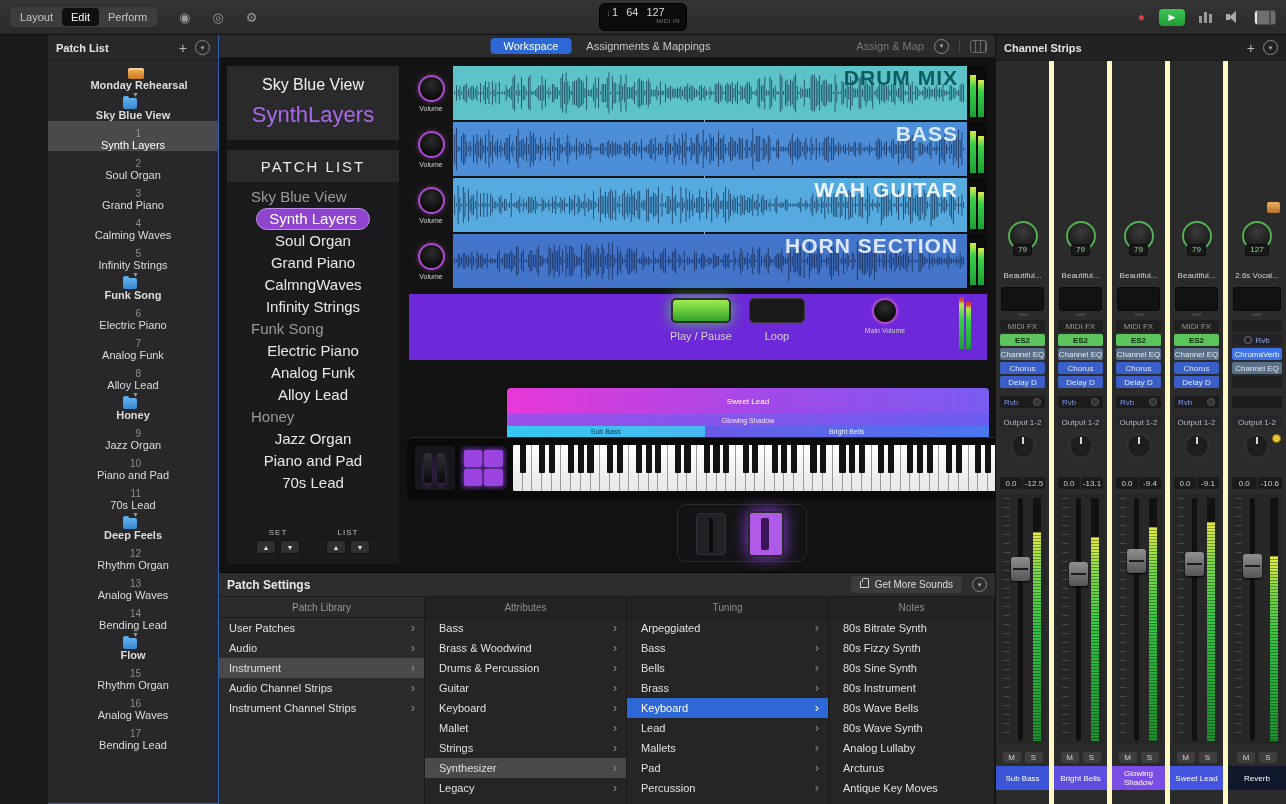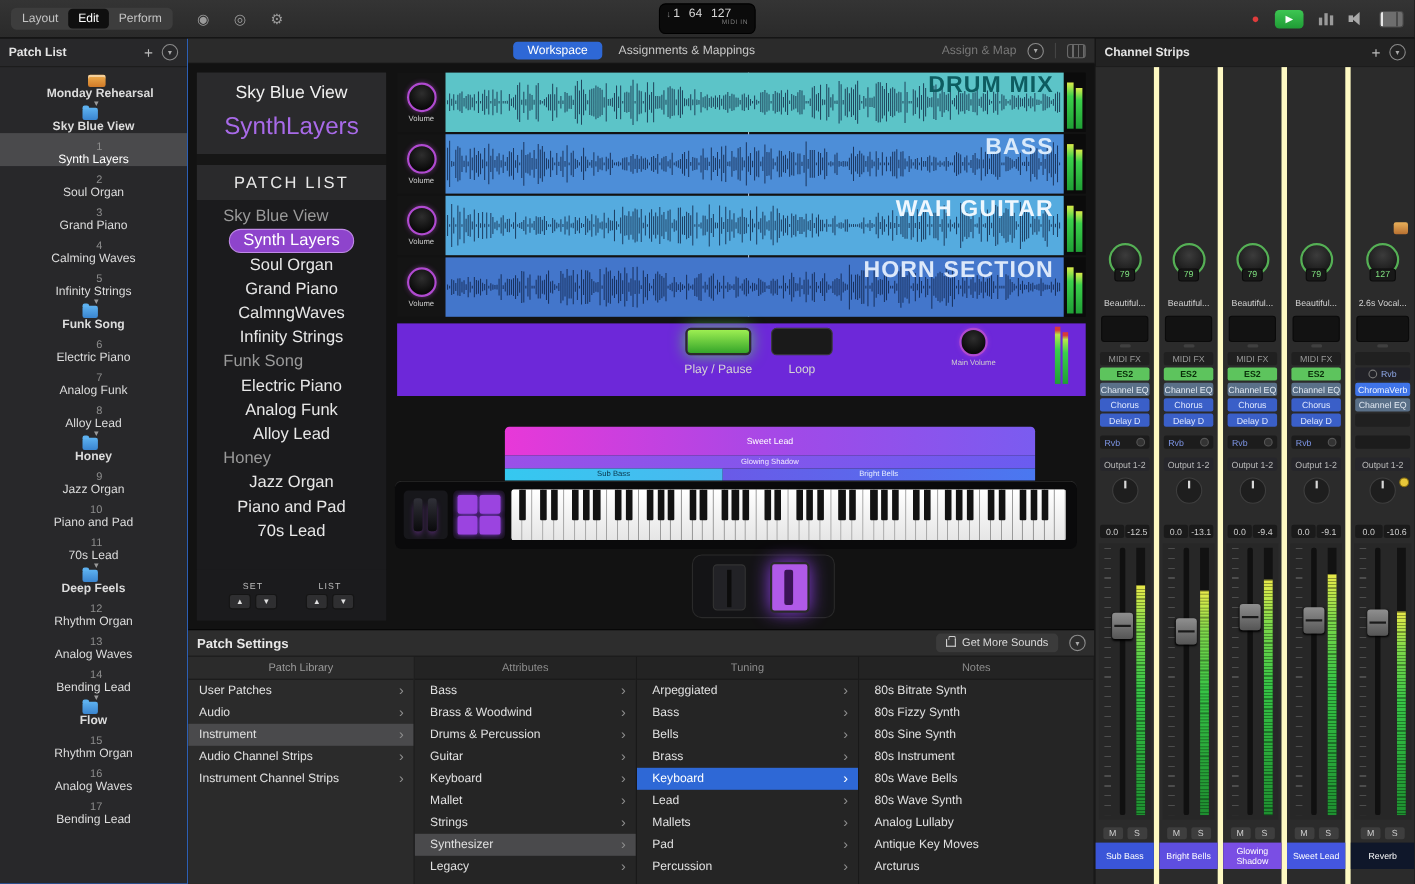--- a/index.html
+++ b/index.html
@@ -28,21 +28,21 @@
   .meter-ic i:nth-child(1){height:7px}.meter-ic i:nth-child(2){height:11px}.meter-ic i:nth-child(3){height:9px}
   .spk { width:14px; height:12px; position:relative; }
   .spk::before { content:""; position:absolute; left:0; top:3px; width:4px; height:6px; background:#a8a8a8; }
   .spk::after { content:""; position:absolute; left:3px; top:0; border-top:6px solid transparent;
     border-bottom:6px solid transparent; border-right:7px solid #a8a8a8; }
   .panel-ic { width:22px; height:15px; border-radius:3px; background:#6e6e6e;
     background-image:linear-gradient(90deg, #e8e8e8 0 2px, transparent 2px),
                      linear-gradient(90deg, transparent 0 14px, #4a4a4a 14px 16px, transparent 16px);
     border:1px solid #4a4a4a; }
 
-  .main { display:flex; height:769px; }
+  .main { display:flex; height:769px;padding-left:48px; }
 
   
   .sidebar-left { width:171px; background:#28282a; border-right:1px solid #2c5fb5;
     border-bottom:1px solid #2c5fb5; display:flex; flex-direction:column; }
   .side-head { height:26px; display:flex; align-items:center; padding:0 8px; gap:8px;
     border-bottom:1px solid #1c1c1c; }
   .side-title { font-size:11px; font-weight:bold; color:#e4e4e4; }
   .head-sp { margin-left:auto; }
   .plus-btn { color:#bbb; font-size:14px; line-height:10px; }
   .menu-circle { width:15px; height:15px; border-radius:50%; border:1px solid #8a8a8a; color:#aaa;
@@ -995,26 +995,26 @@
                 <span>80s Wave Synth</span>
 
               </div>
 
               <div class="ps-item">
                 <span>Analog Lullaby</span>
 
               </div>
 
               <div class="ps-item">
+                <span>Arcturus</span>
+
+              </div>
+
+              <div class="ps-item">
                 <span>Antique Key Moves</span>
-
-              </div>
-
-              <div class="ps-item">
-                <span>Arcturus</span>
 
               </div>
             </div>
         </div>
       </div>
     </div>
   </div>
 
   <div class="sidebar-right">
     <div class="side-head">

